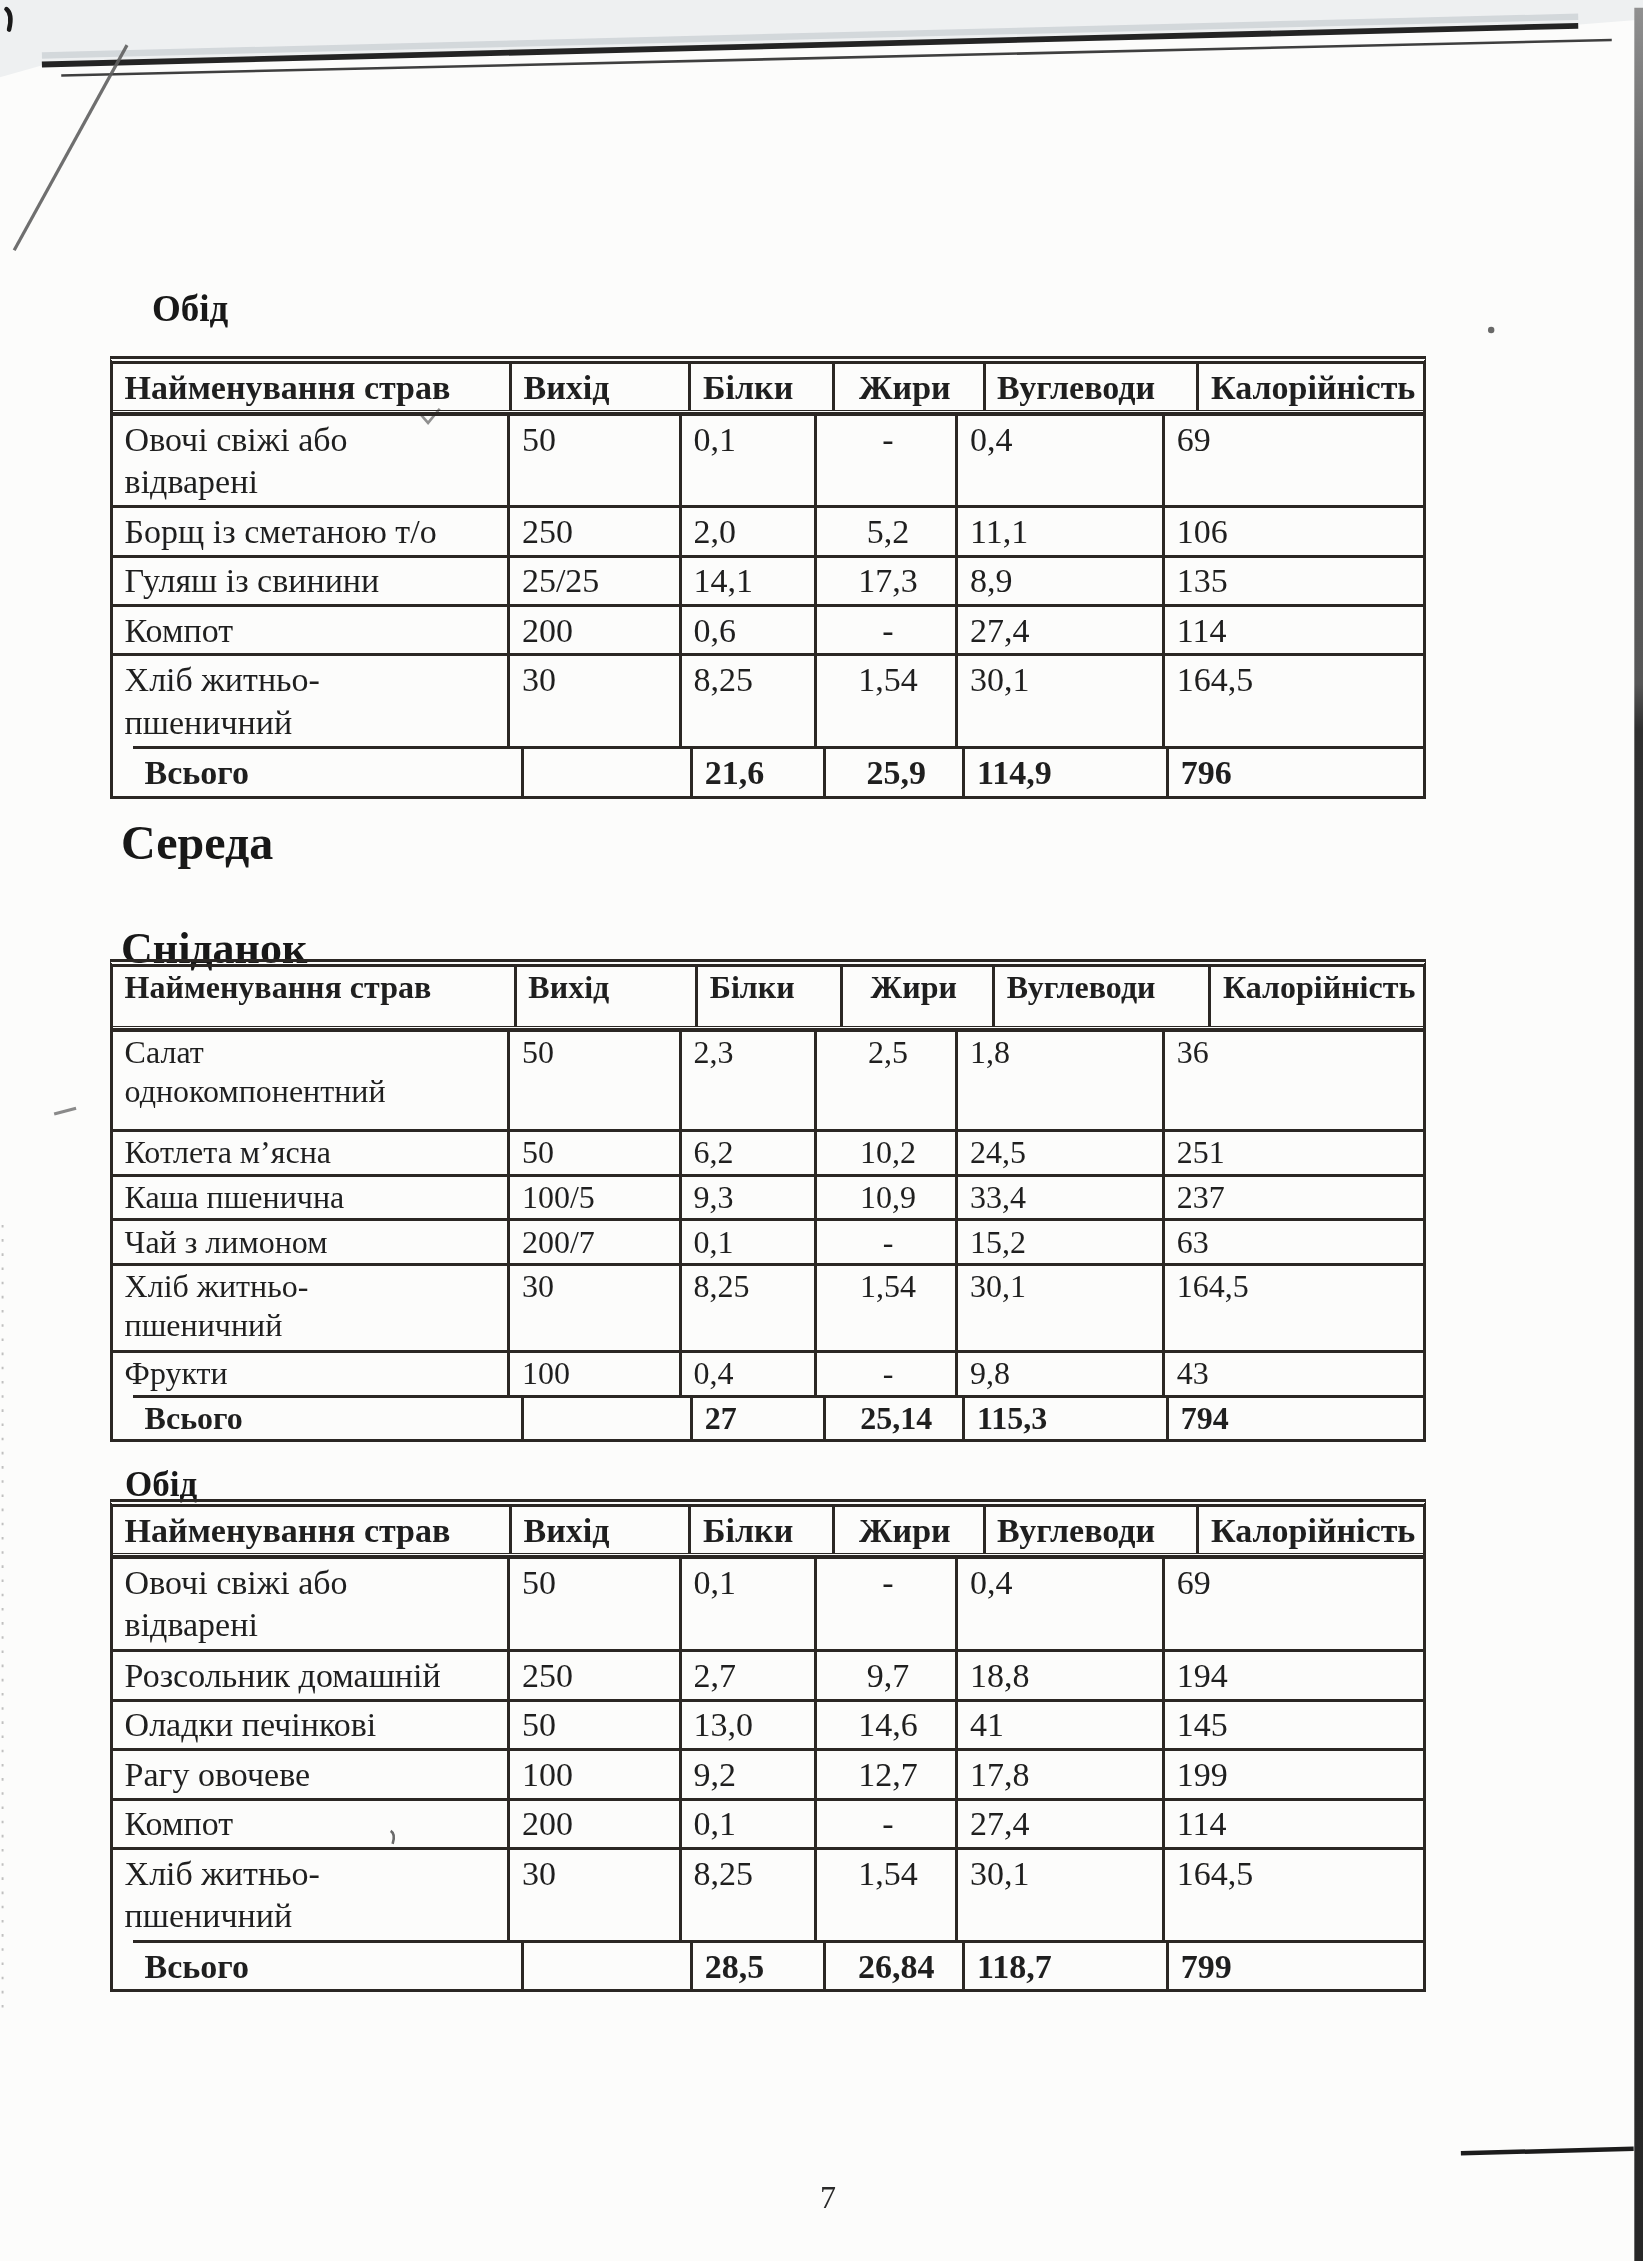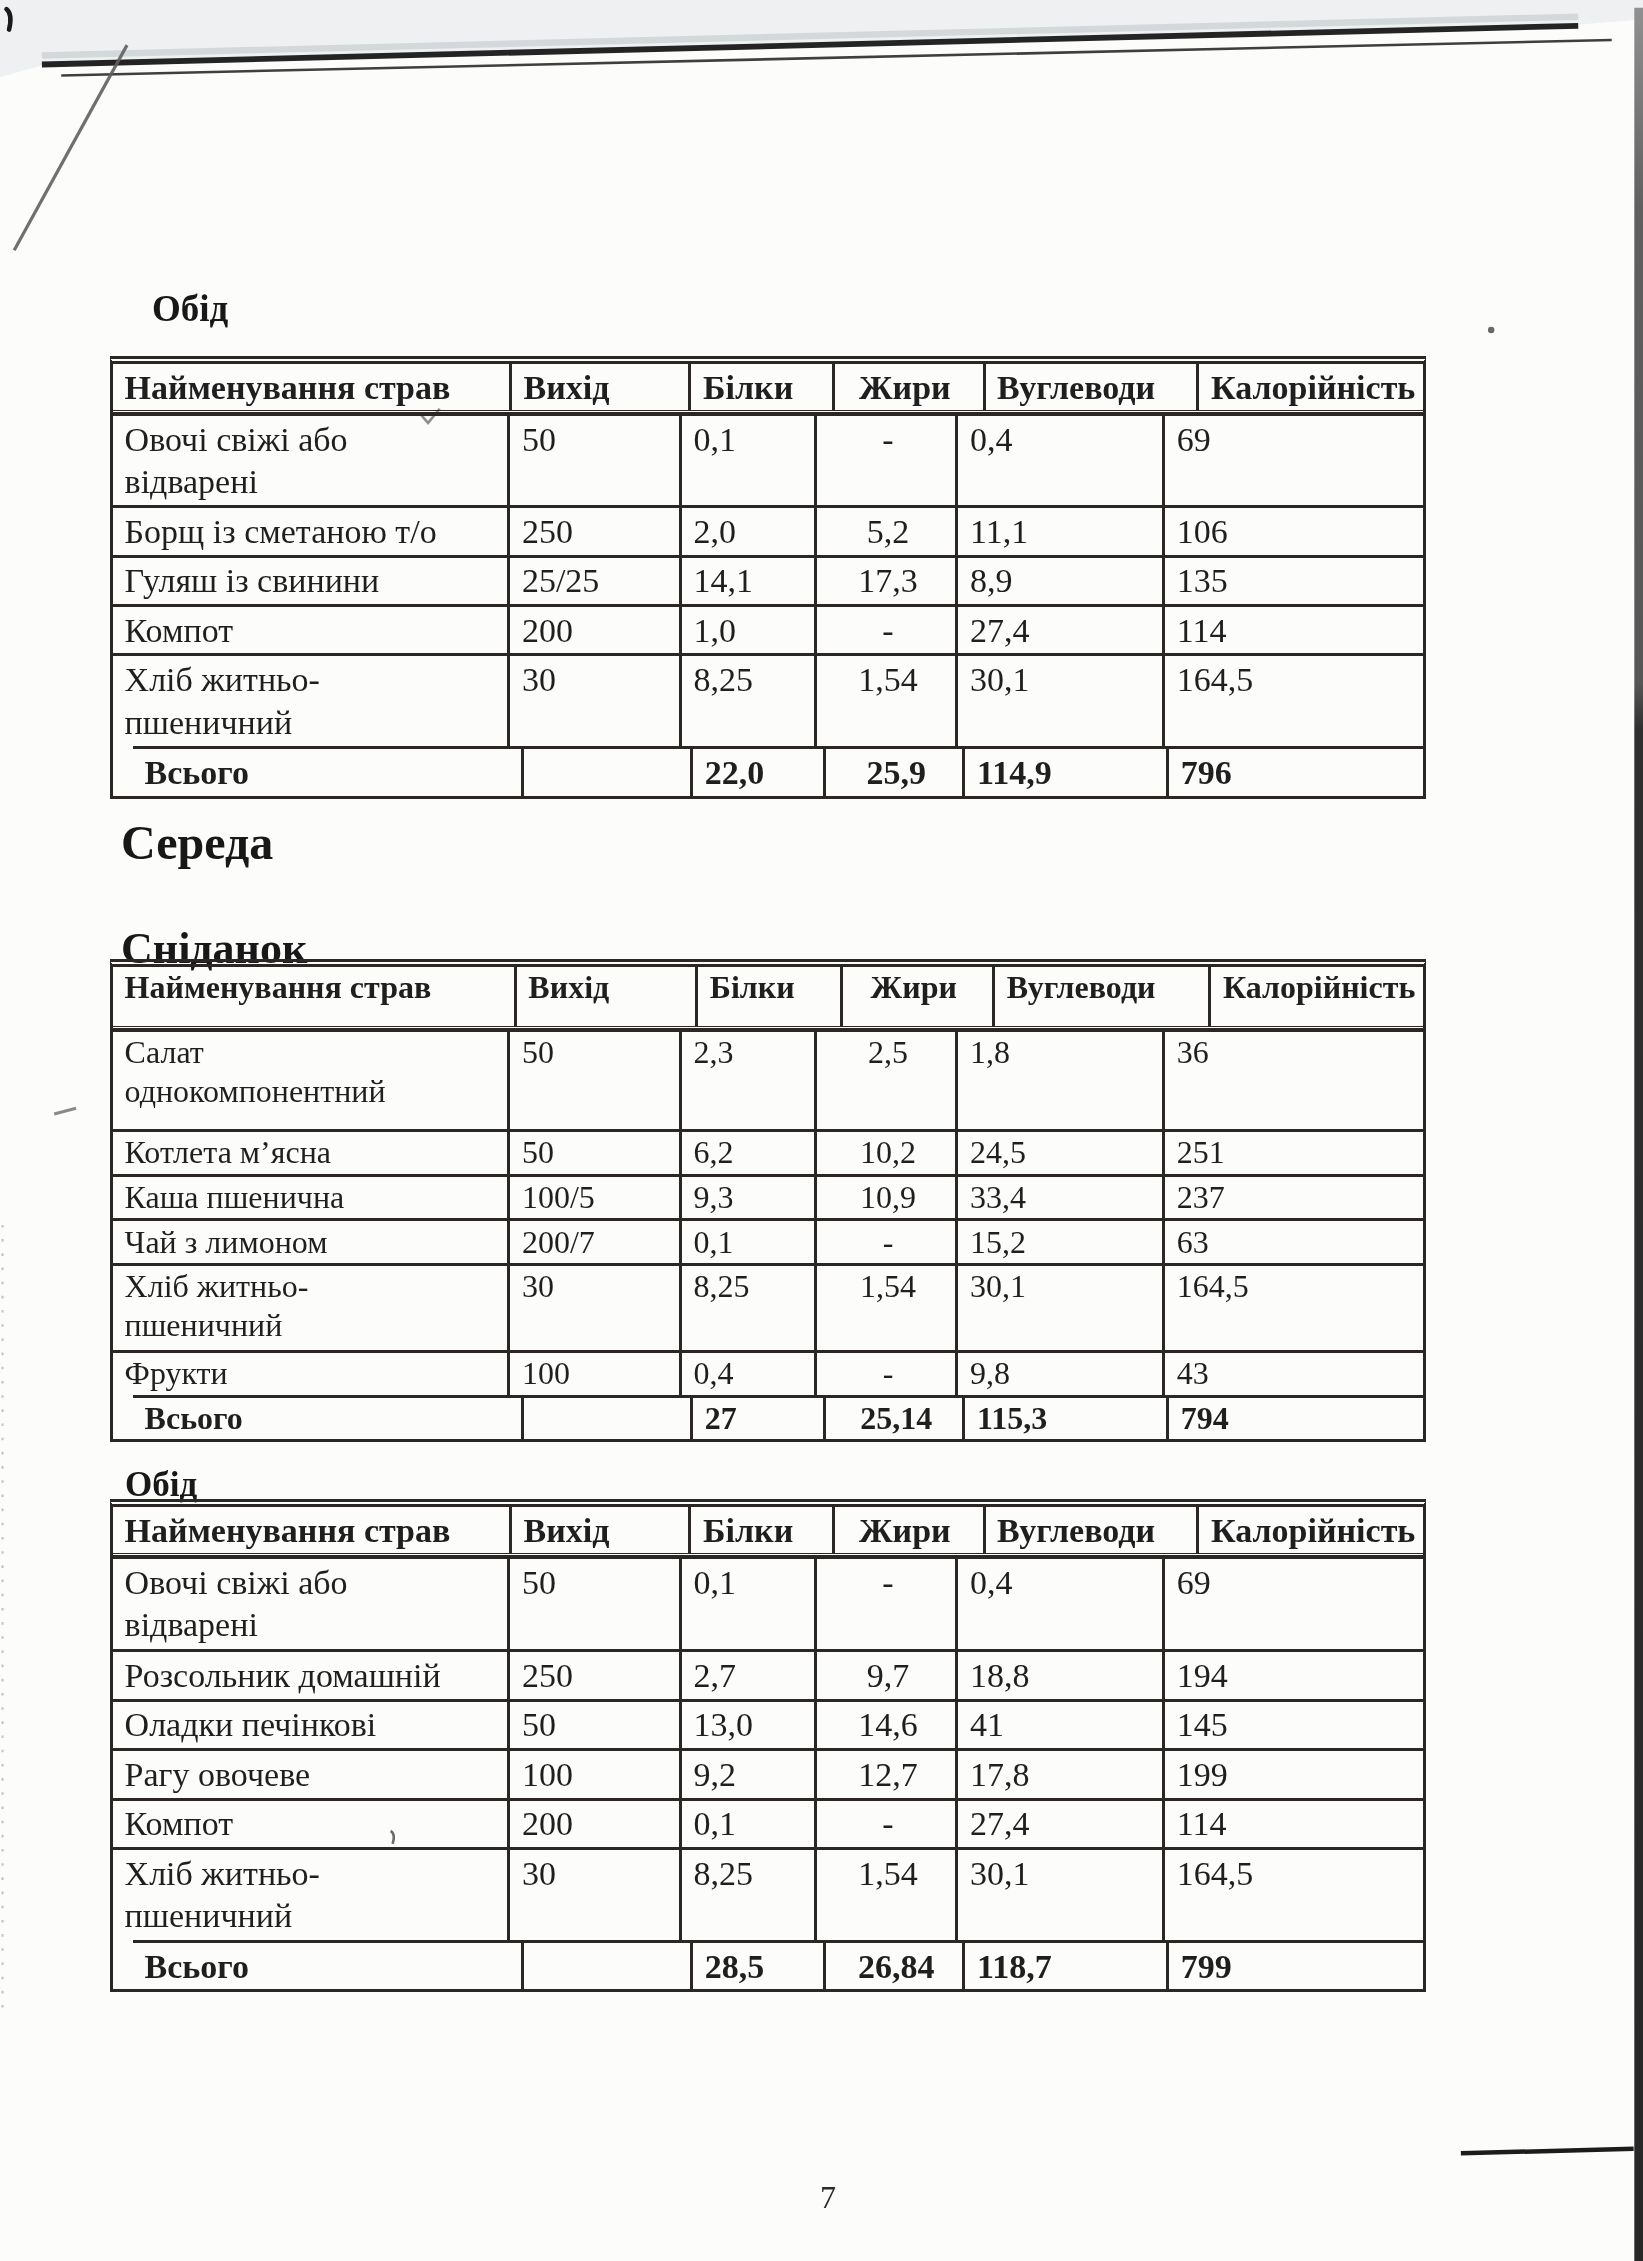--- a/index.html
+++ b/index.html
@@ -102,38 +102,38 @@
         <div class="td c0 name">Гуляш із свинини</div>
         <div class="td c1">25/25</div>
         <div class="td c2">14,1</div>
         <div class="td c3">17,3</div>
         <div class="td c4">8,9</div>
         <div class="td c5">135</div>
       </div>
       <div class="tr r3">
         <div class="td c0 name">Компот</div>
         <div class="td c1">200</div>
-        <div class="td c2">1,0</div>
+        <div class="td c2">0,6</div>
         <div class="td c3">-</div>
         <div class="td c4">27,4</div>
         <div class="td c5">114</div>
       </div>
       <div class="tr r4">
         <div class="td c0 name">Хліб житньо-
 пшеничний</div>
         <div class="td c1">30</div>
         <div class="td c2">8,25</div>
         <div class="td c3">1,54</div>
         <div class="td c4">30,1</div>
         <div class="td c5">164,5</div>
       </div>
       <div class="tr total">
         <div class="td c0 name">Всього</div>
         <div class="td c1"></div>
-        <div class="td c2">22,0</div>
+        <div class="td c2">21,6</div>
         <div class="td c3">25,9</div>
         <div class="td c4">114,9</div>
         <div class="td c5">796</div>
       </div>
     </div>
   <div class="table t2">
       <div class="tr thead">
         <div class="td th c0">Найменування страв</div>
         <div class="td th c1">Вихід</div>
         <div class="td th c2">Білки</div>

